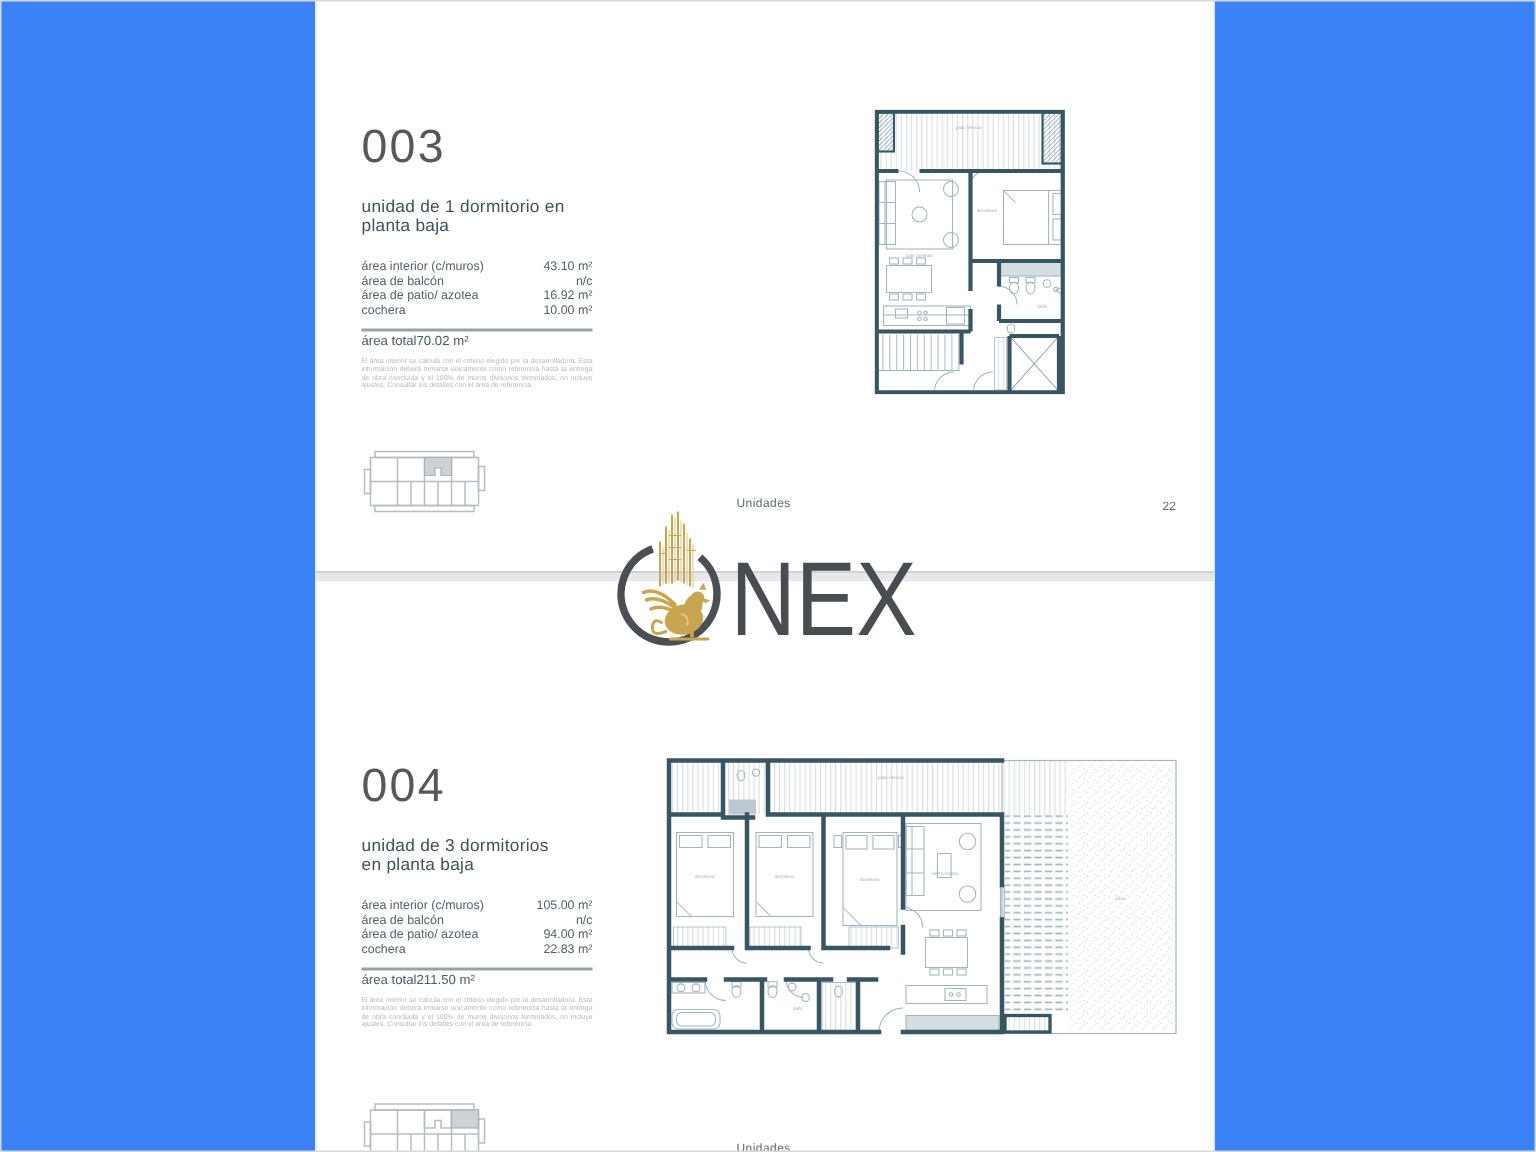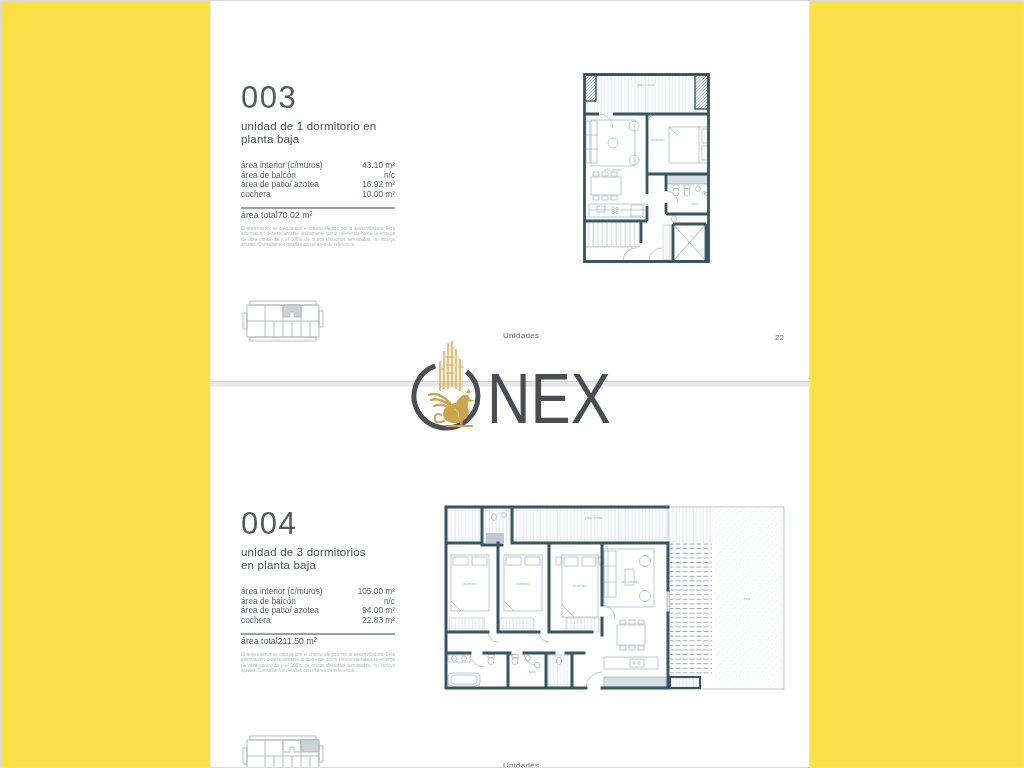--- a/index.html
+++ b/index.html
@@ -1,34 +1,34 @@
 <!DOCTYPE html>
 <html><head>
 <meta charset="utf-8">
 <style>
   html,body{margin:0;padding:0;background:#fff;}
-  #canvas{position:relative;width:1024px;height:768px;background:#fde047;overflow:hidden;
+  #canvas{position:relative;width:1024px;height:768px;background:#3b82f6;overflow:hidden;
           font-family:"Liberation Sans",sans-serif;}
   .frame{position:absolute;inset:0;border:1px solid #d9d9db;pointer-events:none;z-index:20;}
   .page{position:absolute;left:210px;width:600px;background:#fff;
         border-left:1px solid #ececee;border-right:1px solid #e3e3e6;box-sizing:border-box;}
   #page-top{top:0;height:381px;}
   #page-bottom{top:387px;height:381px;overflow:hidden;}
   #divider{position:absolute;left:210px;top:381px;width:600px;height:6px;background:#e7e7e9;
            border-top:1px solid #d3d3d6;border-bottom:1px solid #f0f0f2;box-sizing:border-box;z-index:2;}
   .info{position:absolute;left:30px;width:154px;}
   .unit-num{font-size:31px;line-height:31px;color:#55595e;letter-spacing:1.5px;font-weight:400;}
-  .unit-title{margin-top:7px;font-size:11.5px;line-height:12.5px;color:#42505a;letter-spacing:.2px;}
+  .unit-title{margin-top:19px;font-size:11.5px;line-height:12.5px;color:#42505a;letter-spacing:.2px;}
   .area-table{margin-top:16px;}
   .arow{display:flex;justify-content:space-between;font-size:8.3px;line-height:9.6px;color:#54626b;text-align:right;}
   .rule{height:2px;background:#98a1a7;margin-top:8px;}
   .trow{display:flex;font-size:8.8px;line-height:9.6px;color:#4d5b64;margin-top:2px;}
   .disc{margin-top:5px;font-size:4.6px;line-height:5.5px;color:#b1babe;text-align:justify;}
   .keyplan{position:absolute;left:30px;}
-  .footer-label{position:absolute;font-size:8px;color:#5d686e;letter-spacing:.3px;margin-left:12px;}
+  .footer-label{position:absolute;font-size:8px;color:#5d686e;letter-spacing:.3px;}
   .pagenum{position:absolute;font-size:8px;color:#5d686e;}
   .plan{position:absolute;}
   #logo{position:absolute;left:402px;top:339px;width:222px;height:92px;z-index:9;}
   text{font-family:"Liberation Sans",sans-serif;}
 </style>
 </head>
 <body>
 
 <div id="canvas">
   <div class="frame"></div>

